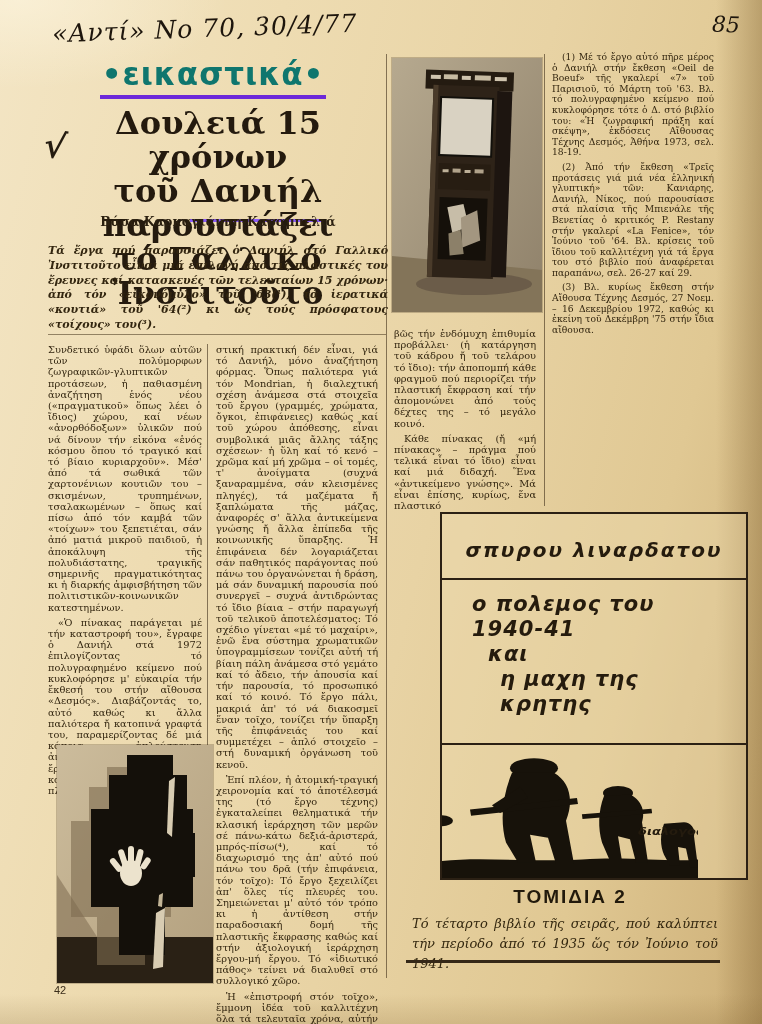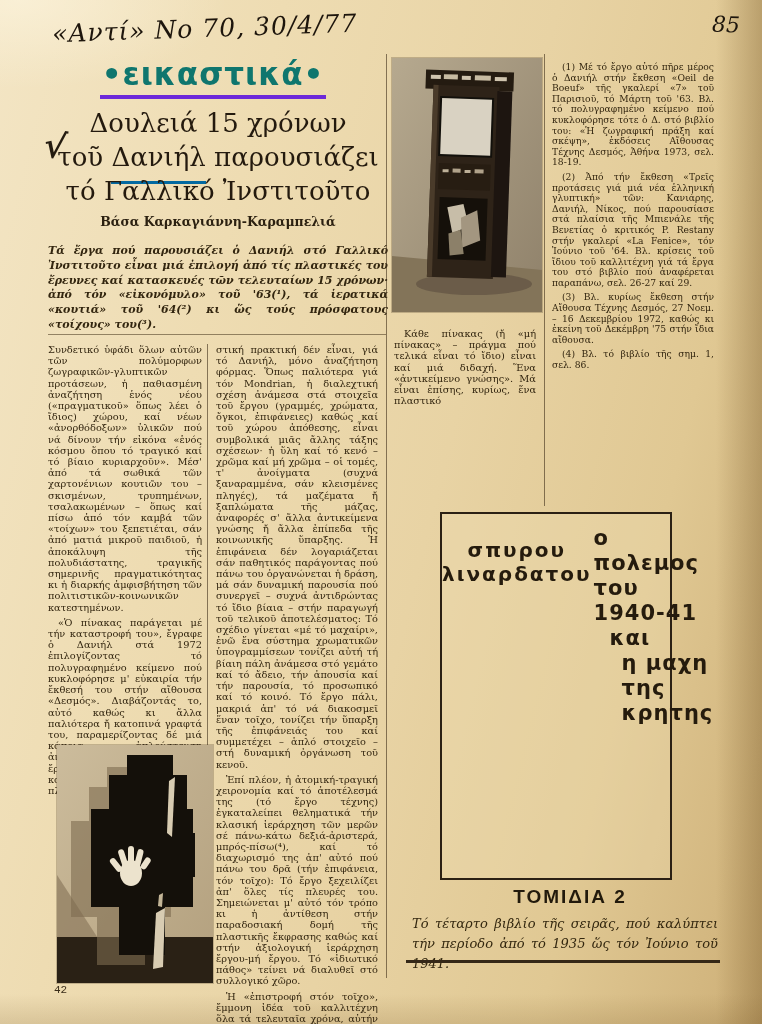--- a/index.html
+++ b/index.html
@@ -16,55 +16,55 @@
   .handwrite{font-family:"DejaVu Serif",serif;font-style:italic;color:#1d150c;}
   .annotation{position:absolute;left:52px;top:14px;font-size:25px;letter-spacing:1px;transform:rotate(-2deg);white-space:nowrap;}
   .pagenum-hand{position:absolute;right:22px;top:12px;font-size:22px;transform:rotate(2deg);}
 
   .section-title-wrap{position:absolute;left:58px;top:56px;width:310px;text-align:center;}
   .section-title{display:inline-block;font-family:"DejaVu Sans",sans-serif;font-weight:bold;
        font-size:31px;letter-spacing:1px;color:#0f766e;border-bottom:4px solid #6d28d9;padding:0 2px 3px 2px;}
 
   .checkmark{position:absolute;left:44px;top:126px;font-size:34px;color:#241b10;transform:rotate(8deg);font-weight:bold;}
   .headline{position:absolute;left:48px;top:106px;width:340px;margin:0;text-align:center;
-       font-size:26px;font-weight:normal;line-height:34px;color:#241a0e;}
-  .underlined-name{border-bottom:3px solid #0369a1;padding-bottom:9px;}
+       font-size:32px;font-weight:bold;line-height:34px;color:#241a0e;}
+  .underlined-name{border-bottom:3px solid #8b5cf6;padding-bottom:9px;}
   .author{position:absolute;left:48px;top:214px;width:340px;text-align:center;
        font-size:12.5px;font-weight:bold;color:#2b2010;}
 
   .intro{position:absolute;left:48px;top:244px;width:340px;font-size:11px;line-height:14.8px;
        font-style:italic;font-weight:bold;text-align:justify;color:#32250f;}
   .intro-rule{position:absolute;left:48px;top:334px;width:338px;height:1px;background:rgba(70,52,28,.55);}
 
   .col{position:absolute;text-align:justify;font-size:9.8px;line-height:11.2px;color:#32250f;}
   .col p{margin:0 0 4px 0;text-indent:10px;}
   .col p.noindent{text-indent:0;}
   .footnote{font-size:9.2px;line-height:10.6px;}
   .vrule{position:absolute;width:1px;background:rgba(62,45,24,.6);}
 
   .photo{position:absolute;box-shadow:0 0 0 1px rgba(60,44,22,.25);}
   .photo svg{display:block;}
 
-  .ad-box{position:absolute;left:440px;top:512px;width:232px;height:368px;border:2px solid #2b2014;
-       box-sizing:border-box;display:flex;flex-direction:row;background:rgba(238,221,178,.35);}
+  .ad-box{position:absolute;left:440px;top:512px;width:308px;height:368px;border:2px solid #2b2014;
+       box-sizing:border-box;display:flex;flex-direction:column;background:rgba(238,221,178,.35);font-style:italic;}
   .ad-author{margin-top:24px;text-align:center;font-family:"DejaVu Sans",sans-serif;font-weight:bold;
        font-size:20px;letter-spacing:2px;color:#251b0d;}
   .ad-rule{margin-top:16px;border-top:2px solid #2b2014;}
-  .ad-title{padding:12px 14px 10px 2px;font-family:"DejaVu Sans",sans-serif;font-weight:bold;
+  .ad-title{padding:12px 14px 10px 30px;font-family:"DejaVu Sans",sans-serif;font-weight:bold;
        font-size:21px;line-height:25px;color:#251b0d;letter-spacing:1px;}
   .ad-t2{padding-left:16px;}
   .ad-t3{padding-left:28px;}
   .ad-img{flex:1;}
   .ad-series{position:absolute;left:440px;top:886px;width:260px;text-align:center;
        font-family:Liberation Sans, sans-serif;font-weight:bold;font-size:19px;letter-spacing:2px;color:#221a0c;}
 
   .bottom-caption{position:absolute;left:412px;top:914px;width:306px;font-size:13px;line-height:20px;
        font-style:italic;color:#33270f;text-align:justify;}
   .bottom-rule{position:absolute;left:406px;top:960px;width:314px;height:3px;background:#352817;}
-  .pagenum-printed{position:absolute;left:54px;top:984px;font-family:Liberation Mono, monospace;
+  .pagenum-printed{position:absolute;left:54px;top:984px;font-family:Liberation Sans, sans-serif;
        font-size:11px;color:#3a2d1a;}
 </style>
 </head>
 <body>
 
 <div>
 
   <div class="edge-shade"></div>
   <div class="bottom-shade"></div>
   <div class="corner-light"></div>
@@ -94,28 +94,28 @@
     <p>«Ὁ πίνακας παράγεται μέ τήν καταστροφή του», ἔγραφε ὁ Δανιήλ στά 1972 ἐπιλογίζοντας τό πολυγραφημένο κείμενο πού κυκλοφόρησε μ' εὐκαιρία τήν ἔκθεσή του στήν αἴθουσα «Δεσμός». Διαβάζοντάς το, αὐτό καθώς κι ἄλλα παλιότερα ἤ κατοπινά γραφτά του, παραμερίζοντας δέ μιά κάποια ἁπλούστευση ἀνάλυσης (πού τά ἴδια τά ἔργα συμπληρώνουν σέ βάθος καί σαφήνεια) βλέπουμε πῶς ἡ πλα-</p>
   </div>
 
   <div class="col" style="left:216px;top:344px;width:162px;">
     <p class="noindent">στική πρακτική δέν εἶναι, γιά τό Δανιήλ, μόνο ἀναζήτηση φόρμας. Ὅπως παλιότερα γιά τόν Mondrian, ἡ διαλεχτική σχέση ἀνάμεσα στά στοιχεῖα τοῦ ἔργου (γραμμές, χρώματα, ὄγκοι, ἐπιφάνειες) καθώς καί τοῦ χώρου ἀπόθεσης, εἶναι συμβολικά μιᾶς ἄλλης τάξης σχέσεων· ἡ ὕλη καί τό κενό – χρῶμα καί μή χρῶμα – οἱ τομές, τ' ἀνοίγματα (συχνά ξαναραμμένα, σάν κλεισμένες πληγές), τά μαζέματα ἤ ξαπλώματα τῆς μάζας, ἀναφορές σ' ἄλλα ἀντικείμενα γνώσης ἤ ἄλλα ἐπίπεδα τῆς κοινωνικῆς ὕπαρξης. Ἡ ἐπιφάνεια δέν λογαριάζεται σάν παθητικός παράγοντας πού πάνω του ὀργανώνεται ἡ δράση, μά σάν δυναμική παρουσία πού συνεργεῖ – συχνά ἀντιδρώντας τό ἴδιο βίαια – στήν παραγωγή τοῦ τελικοῦ ἀποτελέσματος: Τό σχέδιο γίνεται «μέ τό μαχαίρι», ἐνῶ ἕνα σύστημα χρωματικῶν ὑπογραμμίσεων τονίζει αὐτή τή βίαιη πάλη ἀνάμεσα στό γεμάτο καί τό ἄδειο, τήν ἀπουσία καί τήν παρουσία, τό προσωπικό καί τό κοινό. Τό ἔργο πάλι, μακριά ἀπ' τό νά διακοσμεῖ ἕναν τοῖχο, τονίζει τήν ὕπαρξη τῆς ἐπιφάνειάς του καί συμμετέχει – ἁπλό στοιχεῖο – στή δυναμική ὀργάνωση τοῦ κενοῦ.</p>
     <p>Ἐπί πλέον, ἡ ἀτομική-τραγική χειρονομία καί τό ἀποτέλεσμά της (τό ἔργο τέχνης) ἐγκαταλείπει θεληματικά τήν κλασική ἱεράρχηση τῶν μερῶν σέ πάνω-κάτω δεξιά-ἀριστερά, μπρός-πίσω(⁴), καί τό διαχωρισμό της ἀπ' αὐτό πού πάνω του δρᾶ (τήν ἐπιφάνεια, τόν τοῖχο): Τό ἔργο ξεχειλίζει ἀπ' ὅλες τίς πλευρές του. Σημειώνεται μ' αὐτό τόν τρόπο κι ἡ ἀντίθεση στήν παραδοσιακή δομή τῆς πλαστικῆς ἔκφρασης καθώς καί στήν ἀξιολογική ἱεράρχηση ἔργου-μή ἔργου. Τό «ἰδιωτικό πάθος» τείνει νά διαλυθεῖ στό συλλογικό χῶρο.</p>
     <p>Ἡ «ἐπιστροφή στόν τοῖχο», ἔμμονη ἰδέα τοῦ καλλιτέχνη ὅλα τά τελευταῖα χρόνα, αὐτήν ἀκρι-</p>
   </div>
 
   <div class="col" style="left:394px;top:328px;width:142px;">
+    <p class="noindent">βῶς τήν ἐνδόμυχη ἐπιθυμία προβάλλει· (ἡ κατάργηση τοῦ κάδρου ἤ τοῦ τελάρου τό ἴδιο): τήν ἀποπομπή κάθε φραγμοῦ πού περιορίζει τήν πλαστική ἔκφραση καί τήν ἀπομονώνει ἀπό τούς δέχτες της – τό μεγάλο κοινό.</p>
     <p style="">Κάθε πίνακας (ἤ «μή πίνακας» – πράγμα πού τελικά εἶναι τό ἴδιο) εἶναι καί μιά διδαχή. Ἕνα «ἀντικείμενο γνώσης». Μά εἶναι ἐπίσης, κυρίως, ἕνα πλαστικό</p>
   </div>
 
   <div class="col" style="left:552px;top:52px;width:162px;">
-    <p class="footnote" style="margin-top:10px;">(1) Μέ τό ἔργο αὐτό πῆρε μέρος ὁ Δανιήλ στήν ἔκθεση «Oeil de Boeuf» τῆς γκαλερί «7» τοῦ Παρισιοῦ, τό Μάρτη τοῦ '63. Βλ. τό πολυγραφημένο κείμενο πού κυκλοφόρησε τότε ὁ Δ. στό βιβλίο του: «Ἡ ζωγραφική πράξη καί σκέψη», ἐκδόσεις Αἴθουσας Τέχνης Δεσμός, Ἀθήνα 1973, σελ. 18-19.</p>
+    <p class="footnote" style="">(1) Μέ τό ἔργο αὐτό πῆρε μέρος ὁ Δανιήλ στήν ἔκθεση «Oeil de Boeuf» τῆς γκαλερί «7» τοῦ Παρισιοῦ, τό Μάρτη τοῦ '63. Βλ. τό πολυγραφημένο κείμενο πού κυκλοφόρησε τότε ὁ Δ. στό βιβλίο του: «Ἡ ζωγραφική πράξη καί σκέψη», ἐκδόσεις Αἴθουσας Τέχνης Δεσμός, Ἀθήνα 1973, σελ. 18-19.</p>
     <p class="footnote">(2) Ἀπό τήν ἔκθεση «Τρεῖς προτάσεις γιά μιά νέα ἑλληνική γλυπτική» τῶν: Κανιάρης, Δανιήλ, Νίκος, πού παρουσίασε στά πλαίσια τῆς Μπιενάλε τῆς Βενετίας ὁ κριτικός P. Restany στήν γκαλερί «La Fenice», τόν Ἰούνιο τοῦ '64. Βλ. κρίσεις τοῦ ἴδιου τοῦ καλλιτέχνη γιά τά ἔργα του στό βιβλίο πού ἀναφέρεται παραπάνω, σελ. 26-27 καί 29.</p>
     <p class="footnote">(3) Βλ. κυρίως ἔκθεση στήν Αἴθουσα Τέχνης Δεσμός, 27 Νοεμ. – 16 Δεκεμβρίου 1972, καθώς κι ἐκείνη τοῦ Δεκέμβρη '75 στήν ἴδια αἴθουσα.</p>
-    <p class="footnote">(4) Βλ. τό βιβλίο τῆς σημ. 1, σελ. 86.</p>
   </div>
 
   <div class="photo" style="left:392px;top:58px;">
     <svg width="150" height="254" viewBox="0 0 150 254">
       <defs>
         <linearGradient id="wallg" x1="0" y1="0" x2="1" y2="1">
           <stop offset="0" stop-color="#b6a98f"></stop>
             <stop offset="1" stop-color="#8f816a"></stop>
         </linearGradient>
       </defs>

